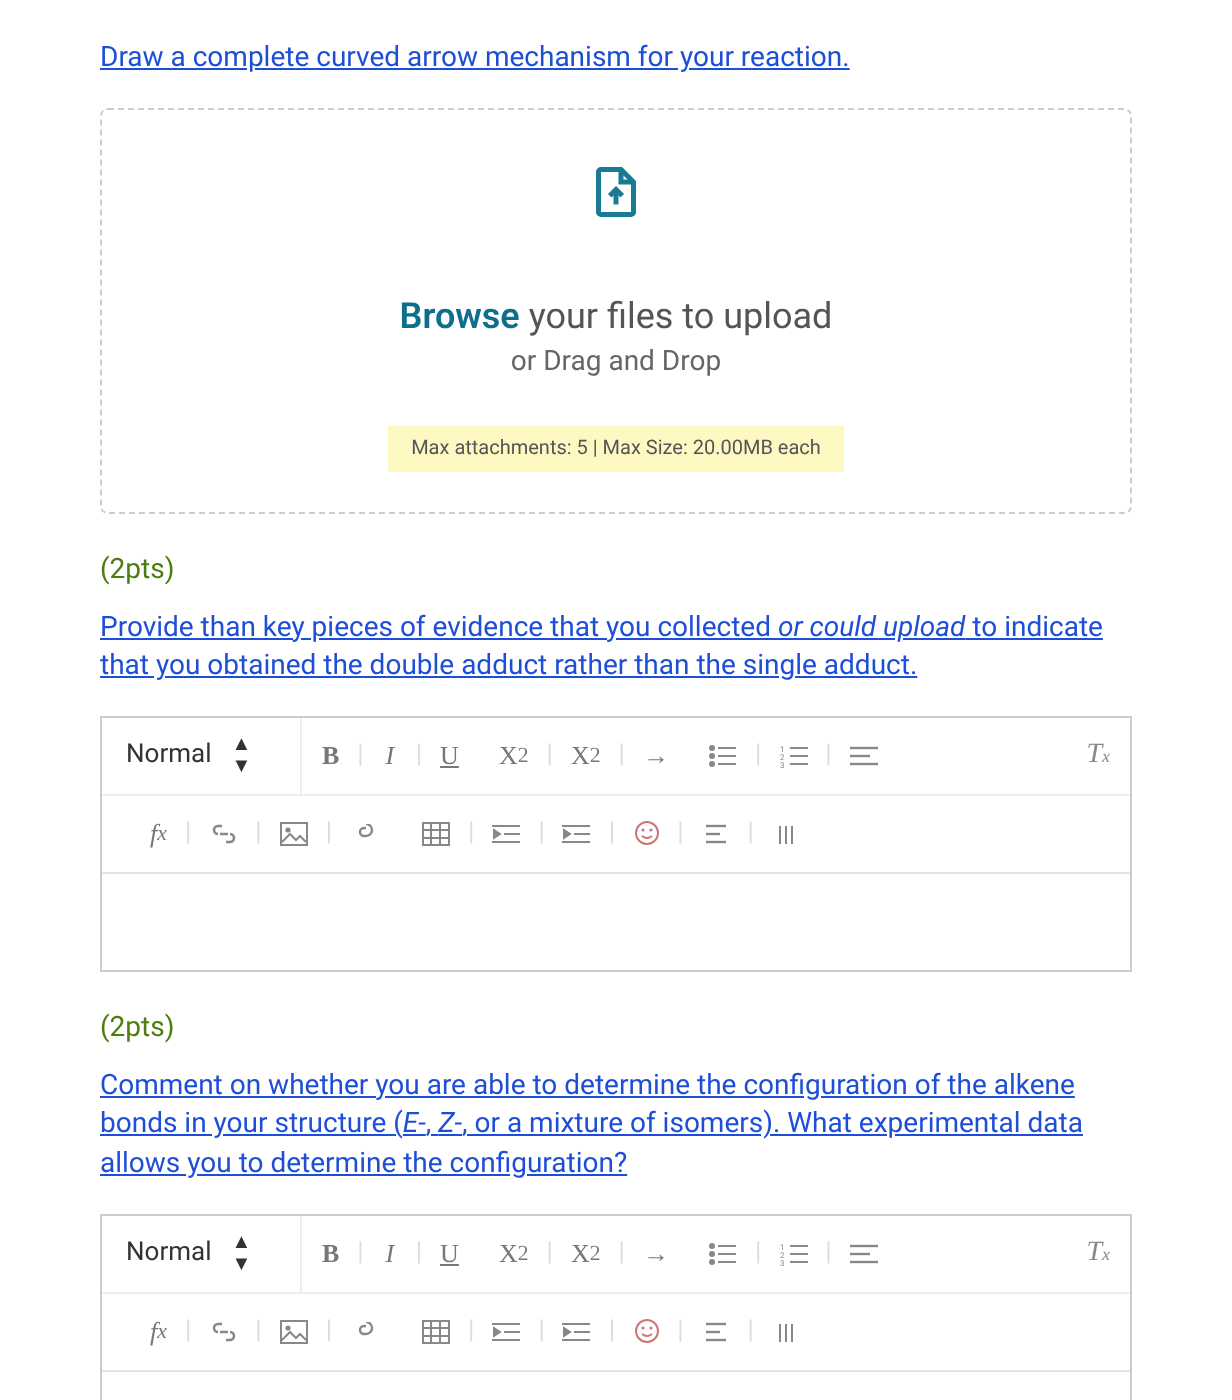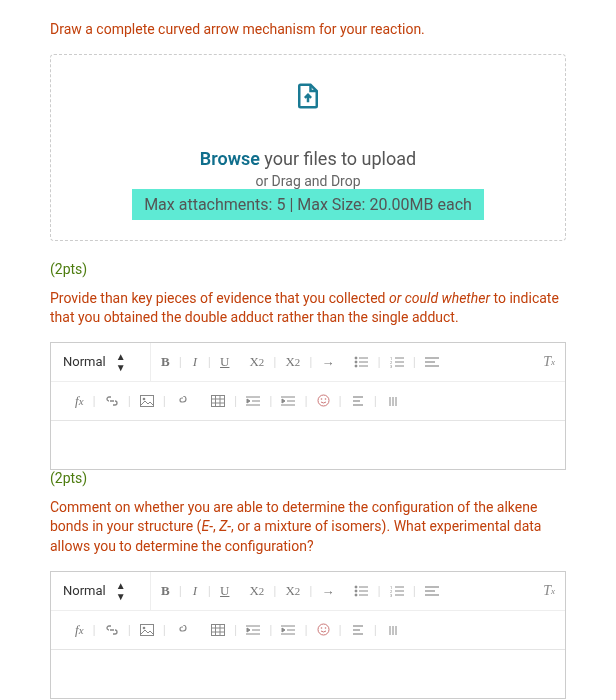--- a/index.html
+++ b/index.html
@@ -1,26 +1,26 @@
 <!DOCTYPE html>
 <html><head>
 <meta charset="utf-8">
 <style>
 * { box-sizing: border-box; margin: 0; padding: 0; }
 body { font-family: -apple-system, BlinkMacSystemFont, "Segoe UI", Roboto, Arial, sans-serif; background: #fff; color: #333; padding: 20px 50px; width: 616px; font-size: 14px; }
-.instruction { color: #c2410c; margin-bottom: 14px; line-height: 1.4; }
+.instruction { color: #1d4ed8; margin-bottom: 14px; line-height: 1.4; text-decoration: underline; }
 .instruction .italic { font-style: italic; }
 .upload-box { border: 1px dashed #ccc; border-radius: 4px; padding: 26px 20px 20px; text-align: center; margin-bottom: 20px; }
 .upload-icon { margin: 0 auto 10px; width: 30px; height: 30px; }
 .upload-title { font-size: 18px; color: #555; margin-bottom: 4px; margin-top: 37px; }
 .upload-title .browse { color: #0f6e8c; font-weight: 600; }
-.upload-sub { color: #666; font-size: 14px; margin-bottom: 0; }
-.upload-limits { background: #5eead4; display: inline-block; padding: 6px 12px; font-size: 16px; color: #555; }
+.upload-sub { color: #666; font-size: 14px; margin-bottom: 24px; }
+.upload-limits { background: #fef9c3; display: inline-block; padding: 6px 12px; font-size: 10px; color: #555; }
 .points { color: #4d7c0f; margin-bottom: 12px; }
-.editor { border: 1px solid #ccc; background: #fff; }
+.editor { border: 1px solid #ccc; margin-bottom: 20px; background: #fff; }
 .toolbar { border-bottom: 1px solid #e4e4e4; padding: 0; display: flex; flex-wrap: wrap; align-items: stretch; min-height: 36px; }
 .toolbar-row { display: flex; align-items: center; width: 100%; }
 .toolbar-row + .toolbar-row { border-top: 1px solid #eee; }
 .tb-select { display: flex; align-items: center; padding: 0 12px; height: 38px; font-size: 13px; color: #333; gap: 10px; border-right: 1px solid #eee; min-width: 100px; }
 .tb-select .arrows { font-size: 10px; color: #333; }
 .tb-group { display: flex; align-items: center; height: 38px; padding: 0 4px; }
 .tb-btn { padding: 0 6px; color: #777; font-size: 13px; height: 100%; display: flex; align-items: center; justify-content: center; min-width: 20px; cursor: default; }
 .tb-sep { color: #ddd; padding: 0 3px; font-size: 13px; }
 .tb-spacer { flex: 1; }
 .tb-clear { font-style: italic; font-family: serif; font-size: 14px; padding: 0 10px; color: #888; }
@@ -49,21 +49,21 @@
   </div>
   <div class="upload-title">
     <span class="browse">Browse</span><span> your files to upload</span>
   </div>
   <div class="upload-sub">or Drag and Drop</div>
   <div class="upload-limits">Max attachments: 5 | Max Size: 20.00MB each</div>
 </div>
 
 <div class="points">(2pts)</div>
 <div class="instruction">
-  <span>Provide than key pieces of evidence that you collected </span><span class="italic">or could whether</span><span> to indicate that you obtained the double adduct rather than the single adduct.</span>
+  <span>Provide than key pieces of evidence that you collected </span><span class="italic">or could upload</span><span> to indicate that you obtained the double adduct rather than the single adduct.</span>
 </div>
 
 <div class="editor">
   <div class="toolbar">
     <div class="toolbar-row">
       <div class="tb-select">
         <span>Normal</span>
         <span class="arrows">▲<br>▼</span>
       </div>
       <div class="tb-group">

